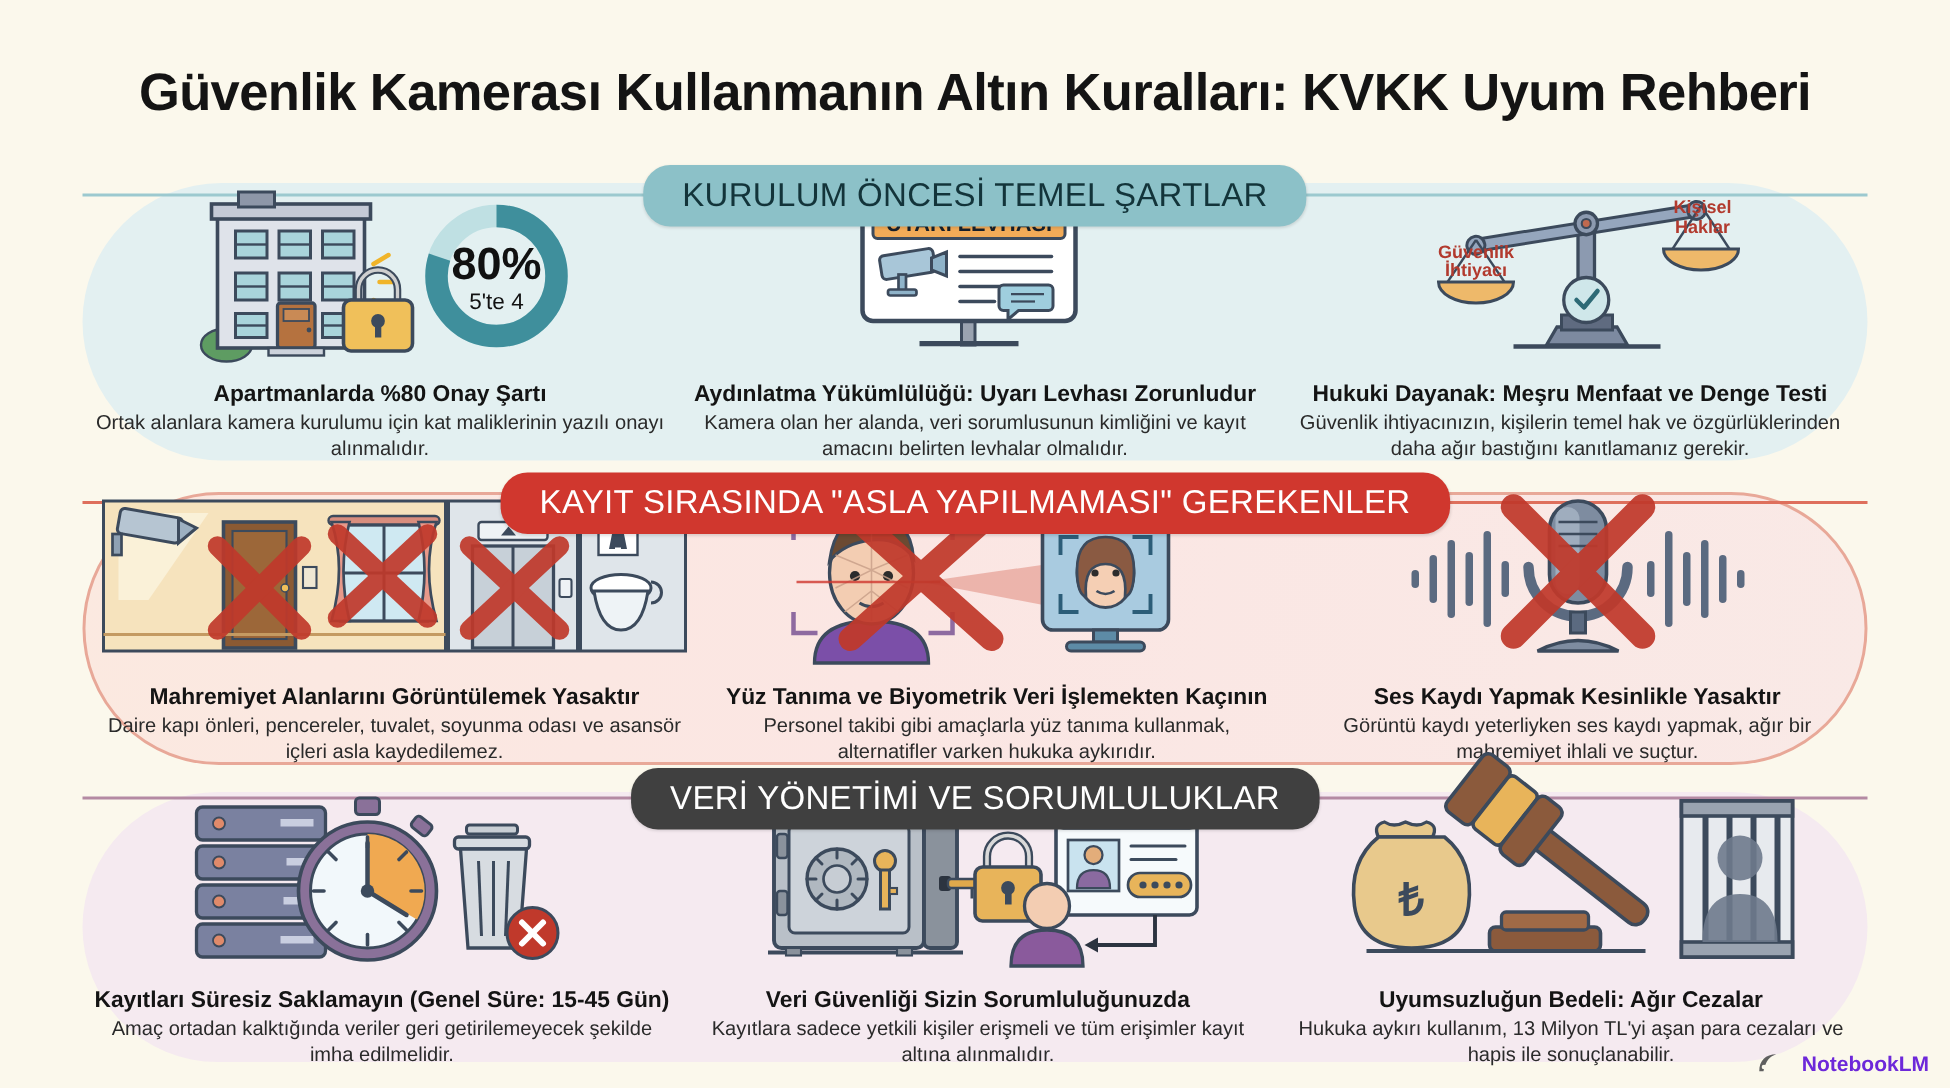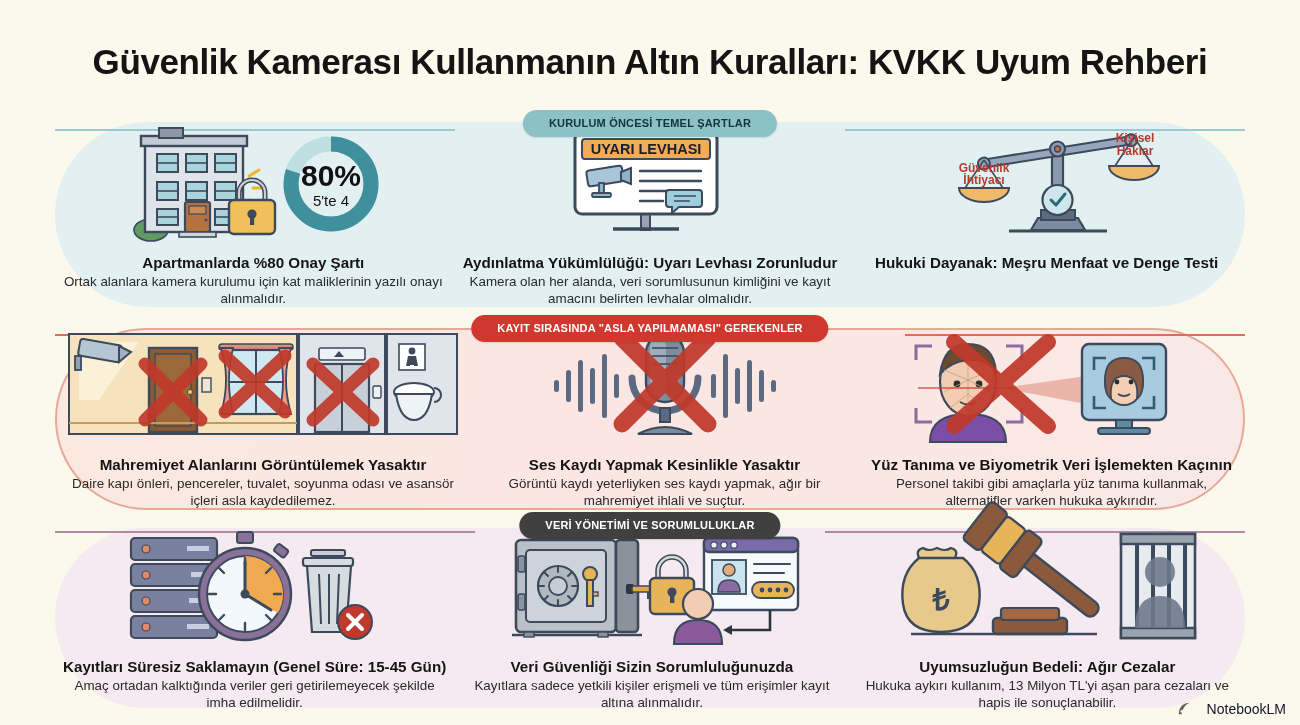--- a/index.html
+++ b/index.html
@@ -32,22 +32,22 @@
   .band-1 { top: 122px; height: 185px; background: #e3f0f1; }
   .band-2 { top: 328px; height: 182px; background: linear-gradient(100deg,#fbe9e0 0%, #fbe6e3 45%, #f9e9e6 100%); border: 2px solid #e8a898; }
   .band-3 { top: 528px; height: 180px; background: #f5eaf0; }
 
   
   .pill {
     position: absolute;
     left: 50%; transform: translateX(-50%);
     border-radius: 18px;
     color: #ffffff;
-    font-weight: bold;
-    font-size: 11px;
+    font-weight: normal;
+    font-size: 22px;
     letter-spacing: 0.2px;
     padding: 7px 26px 8px;
     white-space: nowrap;
     z-index: 6;
     box-shadow: 0 1px 2px rgba(0,0,0,.12);
   }
   .pill-1 { top: 110px; background: #8cc1c8; color: #13343a; }
   .pill-2 { top: 315px; background: #d0372e; }
   .pill-3 { top: 512px; background: #404040; }
 
@@ -99,22 +99,23 @@
     margin-top: 2px;
   }
 
   
   svg { display:block; overflow: visible; }
 
   .wm {
     position: absolute;
     right: 14px; bottom: 8px;
     display: flex; align-items: center; gap: 14px;
-    color: #0f172a; font-size: 14px;
+    color: #6d28d9; font-size: 14px;
     z-index: 8;
+    font-weight: bold;
   }
   .wm-logo { width: 17px; height: 17px; }
 </style>
 </head>
 <body>
 
 <div class="page">
 
   <div class="title">Güvenlik Kamerası Kullanmanın Altın Kuralları: KVKK Uyum Rehberi</div>
 
@@ -243,20 +244,21 @@
               <line x1="217" y1="9" x2="236" y2="38"></line>
           </g>
           <path d="M192 38 h50 a25 14 0 0 1 -50 0 z" fill="#eeb96a" stroke="#3c4a5c" stroke-width="2"></path>
           <text x="67" y="44" text-anchor="middle" font-family="Liberation Sans, sans-serif" font-size="12" font-weight="bold" fill="#b23a2e">Güvenlik</text>
           <text x="67" y="56" text-anchor="middle" font-family="Liberation Sans, sans-serif" font-size="12" font-weight="bold" fill="#b23a2e">İhtiyacı</text>
           <text x="218" y="14" text-anchor="middle" font-family="Liberation Sans, sans-serif" font-size="12" font-weight="bold" fill="#b23a2e">Kişisel</text>
           <text x="218" y="27" text-anchor="middle" font-family="Liberation Sans, sans-serif" font-size="12" font-weight="bold" fill="#b23a2e">Haklar</text>
         </svg>
       </div>
       <div class="card-title">Hukuki Dayanak: Meşru Menfaat ve Denge Testi</div>
+      <div class="card-desc">Güvenlik ihtiyacınızın, kişilerin temel hak ve özgürlüklerinden daha ağır bastığını kanıtlamanız gerekir.</div>
     </div>
   </div>
 
   <div class="band band-2"></div>
   <div class="pill-line" style="top:334px;left:55px;width:340px;background:#de6f5c;"></div>
   <div class="pill-line" style="top:334px;right:55px;width:340px;background:#de6f5c;"></div>
   <div class="pill pill-2">KAYIT SIRASINDA "ASLA YAPILMAMASI" GEREKENLER</div>
 
   <div class="row row-2">
 
@@ -305,20 +307,74 @@
               <line x1="138" y1="34" x2="82" y2="90"></line>
             <line x1="162" y1="26" x2="222" y2="82"></line>
               <line x1="222" y1="26" x2="162" y2="82"></line>
             <line x1="250" y1="34" x2="310" y2="90"></line>
               <line x1="310" y1="34" x2="250" y2="90"></line>
           </g>
         </svg>
       </div>
       <div class="card-title">Mahremiyet Alanlarını Görüntülemek Yasaktır</div>
       <div class="card-desc">Daire kapı önleri, pencereler, tuvalet, soyunma odası ve asansör içleri asla kaydedilemez.</div>
+    </div>
+
+    <div class="card">
+      <div class="card-art">
+        <svg width="300" height="112" viewBox="0 0 300 112">
+
+          <g stroke="#8e6aa0" stroke-width="3" fill="none">
+            <path d="M14 30 v-14 h16"></path>
+              <path d="M120 30 v-14 h-16"></path>
+            <path d="M14 78 v14 h16"></path>
+              <path d="M120 78 v14 h-16"></path>
+          </g>
+
+          <path d="M28 112 q0 -28 38 -28 q38 0 38 28 z" fill="#7b4fa8" stroke="#3c4a5c" stroke-width="2.2"></path>
+          <ellipse cx="66" cy="52" rx="28" ry="34" fill="#f3cdb2" stroke="#3c4a5c" stroke-width="2.2"></ellipse>
+          <path d="M38 44 q4 -30 28 -30 q26 0 28 28 q-10 -14 -28 -12 q-18 2 -28 14 z" fill="#6b4a32" stroke="#3c4a5c" stroke-width="2"></path>
+          <g fill="#2c2c2c">
+              <circle cx="55" cy="54" r="3.4"></circle>
+              <circle cx="77" cy="54" r="3.4"></circle>
+            </g>
+          <path d="M58 72 q8 5 16 0" fill="none" stroke="#3c4a5c" stroke-width="2"></path>
+
+          <g stroke="#c9a08a" stroke-width="1" opacity=".85" fill="none">
+            <path d="M42 40 l24 10 l24 -10 M42 62 l24 -12 l24 12 M48 78 l18 -14 l18 14 M66 22 v62"></path>
+          </g>
+
+          <path d="M100 58 l84 -12 v28 z" fill="#e08b7d" opacity=".55"></path>
+          <line x1="16" y1="58" x2="112" y2="58" stroke="#d0372e" stroke-width="1.6" opacity=".8"></line>
+
+          <rect x="180" y="14" width="84" height="76" rx="7" fill="#a9cbe0" stroke="#3c4a5c" stroke-width="2.4"></rect>
+          <g stroke="#2c5d78" stroke-width="2.6" fill="none">
+            <path d="M192 40 v-12 h12"></path>
+              <path d="M252 40 v-12 h-12"></path>
+            <path d="M192 66 v12 h12"></path>
+              <path d="M252 66 v12 h-12"></path>
+          </g>
+          <ellipse cx="222" cy="52" rx="19" ry="23" fill="#f5cfb4" stroke="#3c4a5c" stroke-width="2"></ellipse>
+          <path d="M203 50 q0 -22 19 -22 q19 0 19 22 q0 16 -6 18 q2 -22 -13 -22 q-15 0 -13 22 q-6 -2 -6 -18 z" fill="#8a5a42" stroke="#3c4a5c" stroke-width="1.8"></path>
+          <g fill="#2c2c2c">
+              <circle cx="215" cy="52" r="2.4"></circle>
+              <circle cx="229" cy="52" r="2.4"></circle>
+            </g>
+          <path d="M216 64 q6 4 12 0" fill="none" stroke="#3c4a5c" stroke-width="1.8"></path>
+          <rect x="214" y="90" width="16" height="8" fill="#5d8ba6" stroke="#3c4a5c" stroke-width="2"></rect>
+          <rect x="196" y="98" width="52" height="6" rx="3" fill="#5d8ba6" stroke="#3c4a5c" stroke-width="2"></rect>
+
+          <g stroke="#c0392b" stroke-width="16" stroke-linecap="round" opacity=".93">
+            <line x1="52" y1="12" x2="146" y2="96"></line>
+              <line x1="146" y1="12" x2="52" y2="96"></line>
+          </g>
+        </svg>
+      </div>
+      <div class="card-title">Yüz Tanıma ve Biyometrik Veri İşlemekten Kaçının</div>
+      <div class="card-desc">Personel takibi gibi amaçlarla yüz tanıma kullanmak, alternatifler varken hukuka aykırıdır.</div>
     </div>
 
     <div class="card">
       <div class="card-art">
         <svg width="250" height="112" viewBox="0 0 250 112">
           <g fill="#5b6a80">
             <rect x="14" y="50" width="5" height="12" rx="2.5"></rect>
             <rect x="26" y="40" width="5" height="32" rx="2.5"></rect>
             <rect x="38" y="30" width="5" height="52" rx="2.5"></rect>
             <rect x="50" y="38" width="5" height="36" rx="2.5"></rect>
@@ -345,74 +401,20 @@
 
           <g stroke="#c0392b" stroke-width="17" stroke-linecap="round" opacity=".93">
             <line x1="82" y1="8" x2="168" y2="94"></line>
               <line x1="168" y1="8" x2="82" y2="94"></line>
           </g>
         </svg>
       </div>
       <div class="card-title">Ses Kaydı Yapmak Kesinlikle Yasaktır</div>
       <div class="card-desc">Görüntü kaydı yeterliyken ses kaydı yapmak, ağır bir mahremiyet ihlali ve suçtur.</div>
     </div>
-
-    <div class="card">
-      <div class="card-art">
-        <svg width="300" height="112" viewBox="0 0 300 112">
-
-          <g stroke="#8e6aa0" stroke-width="3" fill="none">
-            <path d="M14 30 v-14 h16"></path>
-              <path d="M120 30 v-14 h-16"></path>
-            <path d="M14 78 v14 h16"></path>
-              <path d="M120 78 v14 h-16"></path>
-          </g>
-
-          <path d="M28 112 q0 -28 38 -28 q38 0 38 28 z" fill="#7b4fa8" stroke="#3c4a5c" stroke-width="2.2"></path>
-          <ellipse cx="66" cy="52" rx="28" ry="34" fill="#f3cdb2" stroke="#3c4a5c" stroke-width="2.2"></ellipse>
-          <path d="M38 44 q4 -30 28 -30 q26 0 28 28 q-10 -14 -28 -12 q-18 2 -28 14 z" fill="#6b4a32" stroke="#3c4a5c" stroke-width="2"></path>
-          <g fill="#2c2c2c">
-              <circle cx="55" cy="54" r="3.4"></circle>
-              <circle cx="77" cy="54" r="3.4"></circle>
-            </g>
-          <path d="M58 72 q8 5 16 0" fill="none" stroke="#3c4a5c" stroke-width="2"></path>
-
-          <g stroke="#c9a08a" stroke-width="1" opacity=".85" fill="none">
-            <path d="M42 40 l24 10 l24 -10 M42 62 l24 -12 l24 12 M48 78 l18 -14 l18 14 M66 22 v62"></path>
-          </g>
-
-          <path d="M100 58 l84 -12 v28 z" fill="#e08b7d" opacity=".55"></path>
-          <line x1="16" y1="58" x2="112" y2="58" stroke="#d0372e" stroke-width="1.6" opacity=".8"></line>
-
-          <rect x="180" y="14" width="84" height="76" rx="7" fill="#a9cbe0" stroke="#3c4a5c" stroke-width="2.4"></rect>
-          <g stroke="#2c5d78" stroke-width="2.6" fill="none">
-            <path d="M192 40 v-12 h12"></path>
-              <path d="M252 40 v-12 h-12"></path>
-            <path d="M192 66 v12 h12"></path>
-              <path d="M252 66 v12 h-12"></path>
-          </g>
-          <ellipse cx="222" cy="52" rx="19" ry="23" fill="#f5cfb4" stroke="#3c4a5c" stroke-width="2"></ellipse>
-          <path d="M203 50 q0 -22 19 -22 q19 0 19 22 q0 16 -6 18 q2 -22 -13 -22 q-15 0 -13 22 q-6 -2 -6 -18 z" fill="#8a5a42" stroke="#3c4a5c" stroke-width="1.8"></path>
-          <g fill="#2c2c2c">
-              <circle cx="215" cy="52" r="2.4"></circle>
-              <circle cx="229" cy="52" r="2.4"></circle>
-            </g>
-          <path d="M216 64 q6 4 12 0" fill="none" stroke="#3c4a5c" stroke-width="1.8"></path>
-          <rect x="214" y="90" width="16" height="8" fill="#5d8ba6" stroke="#3c4a5c" stroke-width="2"></rect>
-          <rect x="196" y="98" width="52" height="6" rx="3" fill="#5d8ba6" stroke="#3c4a5c" stroke-width="2"></rect>
-
-          <g stroke="#c0392b" stroke-width="16" stroke-linecap="round" opacity=".93">
-            <line x1="52" y1="12" x2="146" y2="96"></line>
-              <line x1="146" y1="12" x2="52" y2="96"></line>
-          </g>
-        </svg>
-      </div>
-      <div class="card-title">Yüz Tanıma ve Biyometrik Veri İşlemekten Kaçının</div>
-      <div class="card-desc">Personel takibi gibi amaçlarla yüz tanıma kullanmak, alternatifler varken hukuka aykırıdır.</div>
-    </div>
   </div>
 
   <div class="band band-3"></div>
   <div class="pill-line" style="top:531px;left:55px;width:420px;background:#b48aa3;"></div>
   <div class="pill-line" style="top:531px;right:55px;width:420px;background:#b48aa3;"></div>
   <div class="pill pill-3">VERİ YÖNETİMİ VE SORUMLULUKLAR</div>
 
   <div class="row row-3">
 
     <div class="card">

